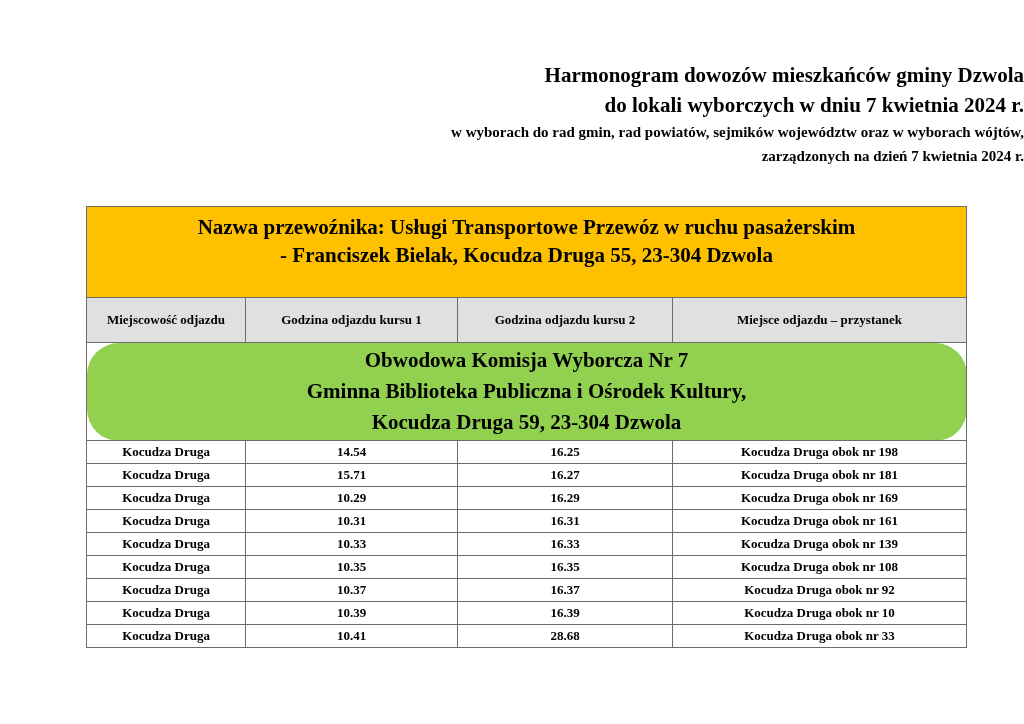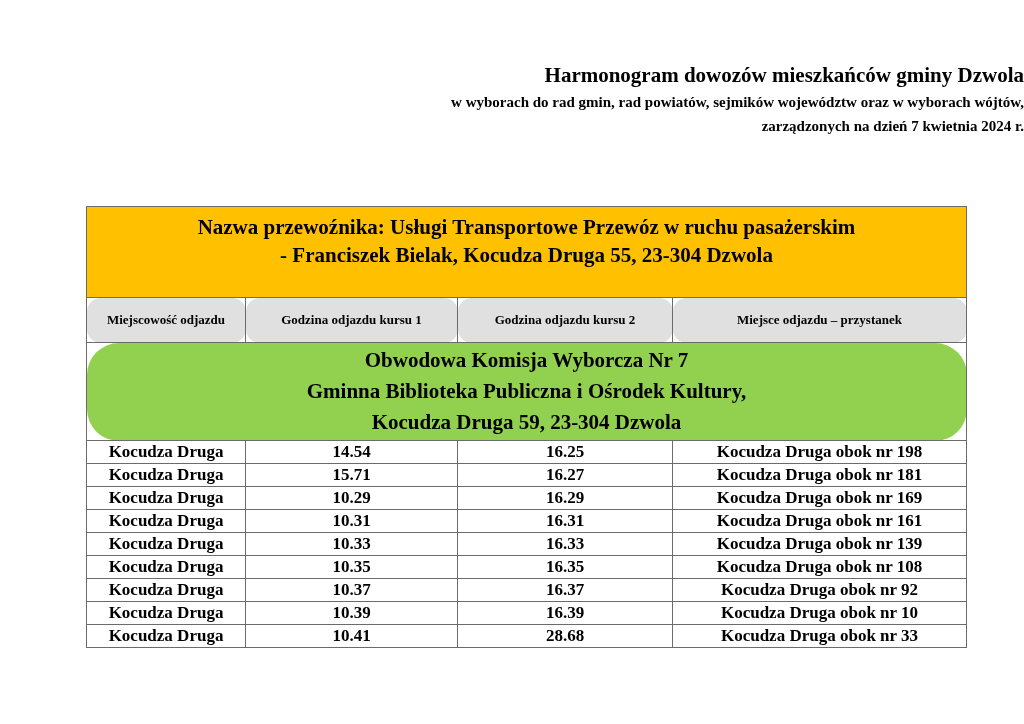--- a/index.html
+++ b/index.html
@@ -6,29 +6,30 @@
   body { width:1024px; height:724px; position:relative; overflow:hidden;
          font-family:"Liberation Serif", serif; color:#000; }
   .titles { position:absolute; left:0; top:60px; width:1024px; text-align:right; font-weight:bold; }
   .t1 { font-size:21px; line-height:30px; }
   .t2 { font-size:15px; line-height:24px;padding-left:14px; }
   table { position:absolute; left:86px; top:206px; width:880px; border-collapse:collapse;
           font-weight:bold; table-layout:fixed; }
   td, th { border:1px solid #6b6b6b; text-align:center; padding:0; }
   .carrier td { background:#ffc000; font-size:21px; line-height:28px; height:84px;
                 vertical-align:top; padding-top:6px; border-bottom:1px solid #6b6b6b;margin-top:35px; }
-  .hdr th { background:#e0e0e0; font-size:13px; line-height:18px; height:44px;border-radius:14px; }
+  .hdr th { background:#e0e0e0; font-size:13px; line-height:18px; height:44px; }
   .komisja td { background:#92d050; font-size:21px; line-height:31px; height:97px;border-radius:32px; }
-  .row td { font-size:17px; height:22px; line-height:22px; }
+  .row td { font-size:13px; height:22px; line-height:22px; }
 </style>
 </head>
 <body>
 
 <div class="titles">
   <div class="t1">Harmonogram dowozów mieszkańców gminy Dzwola</div>
+  <div class="t1">do lokali wyborczych w dniu 7 kwietnia 2024 r.</div>
   <div class="t2">w wyborach do rad gmin, rad powiatów, sejmików województw oraz w wyborach wójtów,</div>
   <div class="t2">zarządzonych na dzień 7 kwietnia 2024 r.</div>
 </div>
 
 <table>
   <colgroup>
     <col style="width:159px">
       <col style="width:212px">
       <col style="width:215px">
       <col style="width:294px">

